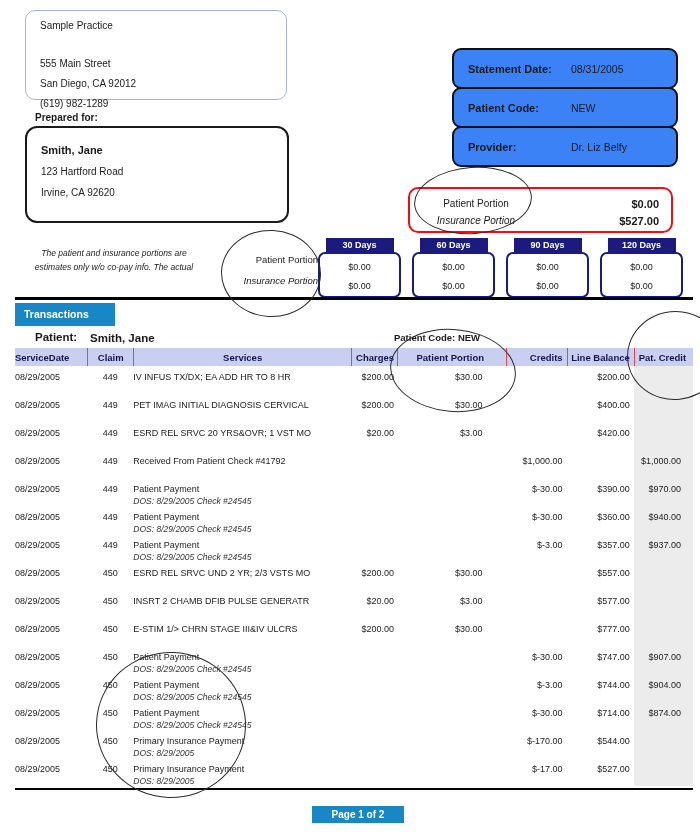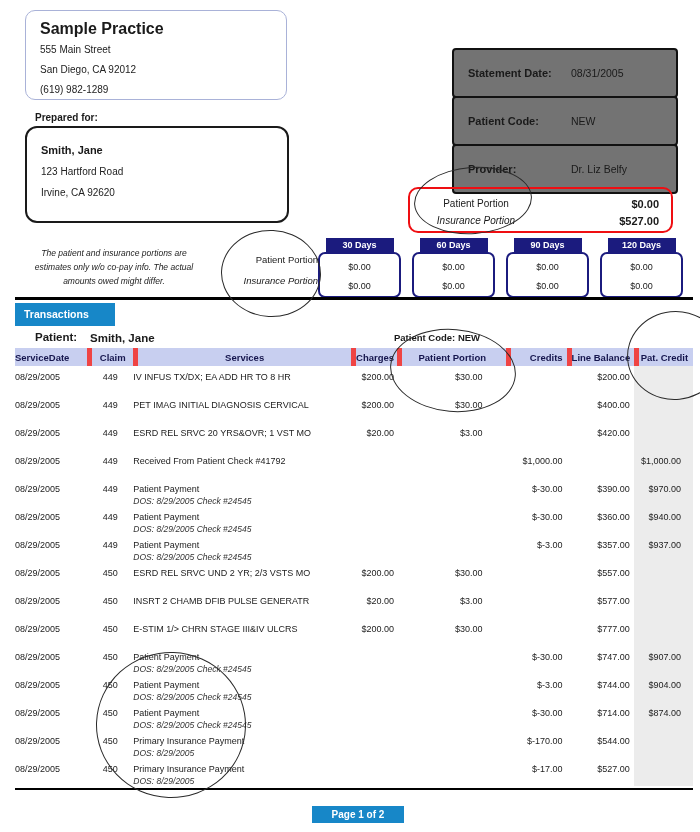--- a/index.html
+++ b/index.html
@@ -8,36 +8,36 @@
     position:relative; width:700px; height:832px; background:#ffffff;
     font-family:"Liberation Sans", sans-serif; color:#1a1a1a; overflow:hidden;
   }
   .abs { position:absolute; }
 
   
   .practice-box {
     left:25px; top:10px; width:262px; height:90px;
     border:1px solid #a9b2d8; border-radius:10px; padding:9px 14px;
   }
-  .practice-name { font-size:16px; font-weight:bold; margin-bottom:6px; }
+  .practice-name { font-size:10px; font-weight:normal; margin-bottom:27px; }
   .practice-line { font-size:10px; margin-bottom:9px; color:#222; }
 
   
   .prepared-label { left:35px; top:112px; font-size:10px; font-weight:bold; }
   .patient-box {
     left:25px; top:126px; width:264px; height:97px;
     border:2px solid #1a1a1a; border-radius:12px; padding:16px 14px;
   }
   .patient-name { font-size:11px; font-weight:bold; margin-bottom:10px; }
   .patient-line { font-size:10px; margin-bottom:10px; color:#222; }
 
   
   #info-boxes { left:452px; top:48px; width:226px; }
   .info-box {
-    height:50px; border:2px solid #111; border-radius:4px; background:#737373;
+    height:41px; border:2px solid #111; border-radius:9px; background:#3b82f6;
     display:flex; align-items:center; padding:0 14px; margin-top:-2px;
   }
   .info-box:first-child { margin-top:0; }
   .info-label { font-size:11px; font-weight:bold; width:103px; }
   .info-value { font-size:10.5px; }
 
   
   .total-due-bar {
     left:417px; top:172px; width:253px; height:14px; background:#ef0e12;
     color:#fff; font-size:10px; font-weight:bold; text-align:center; line-height:14px;
@@ -79,21 +79,21 @@
     padding-left:9px; cursor:pointer;
   }
   .patient-line-label { left:35px; top:331px; font-size:11.5px; font-weight:bold; }
   .patient-line-name  { left:90px; top:332px; font-size:11.5px; font-weight:bold; }
   .patient-code-line  { left:358px; top:332px; font-size:9.5px; font-weight:bold;padding-left:36px; }
 
   
   #tx-table { left:15px; top:348px; width:678px; border-collapse:separate; border-spacing:0; table-layout:fixed; }
   #tx-table th {
     background:#c8cff0; color:#15154d; font-size:9.5px; font-weight:bold;
-    height:18px; border-left:5px solid #ef4444; white-space:nowrap; overflow:hidden;
+    height:18px; border-left:1px solid #ef4444; white-space:nowrap; overflow:hidden;
   }
   #tx-table th:first-child { border-left:none; }
   #tx-table td {
     font-size:9px; color:#222; vertical-align:top; padding-top:6px;
     white-space:nowrap; overflow:hidden;
   }
   #tx-table tr.data-row { height:28px; }
   .c-date  { width:72px; text-align:left; }
   .c-claim { width:46px; text-align:center; }
   .c-serv  { width:217px; text-align:left; }
@@ -169,21 +169,20 @@
       </div>
       <div class="td-row">
         <div class="td-label italic">Insurance Portion</div>
         <div class="td-value">$527.00</div>
       </div>
     </div>
 
   <div class="abs aging-note">
     <div>The patient and insurance portions are</div>
     <div>estimates only w/o co-pay info. The actual</div>
-    <div>amounts owed might differ.</div>
   </div>
   <div class="abs aging-label" style="top:254px;">Patient Portion</div>
   <div class="abs aging-label italic" style="top:275px;">Insurance Portion</div>
   <div class="abs" id="aging-cols">
       <div class="age-col">
         <div class="age-tab">30 Days</div>
         <div class="age-box">
           <div class="age-val">$0.00</div>
           <div class="age-val">$0.00</div>
         </div>

